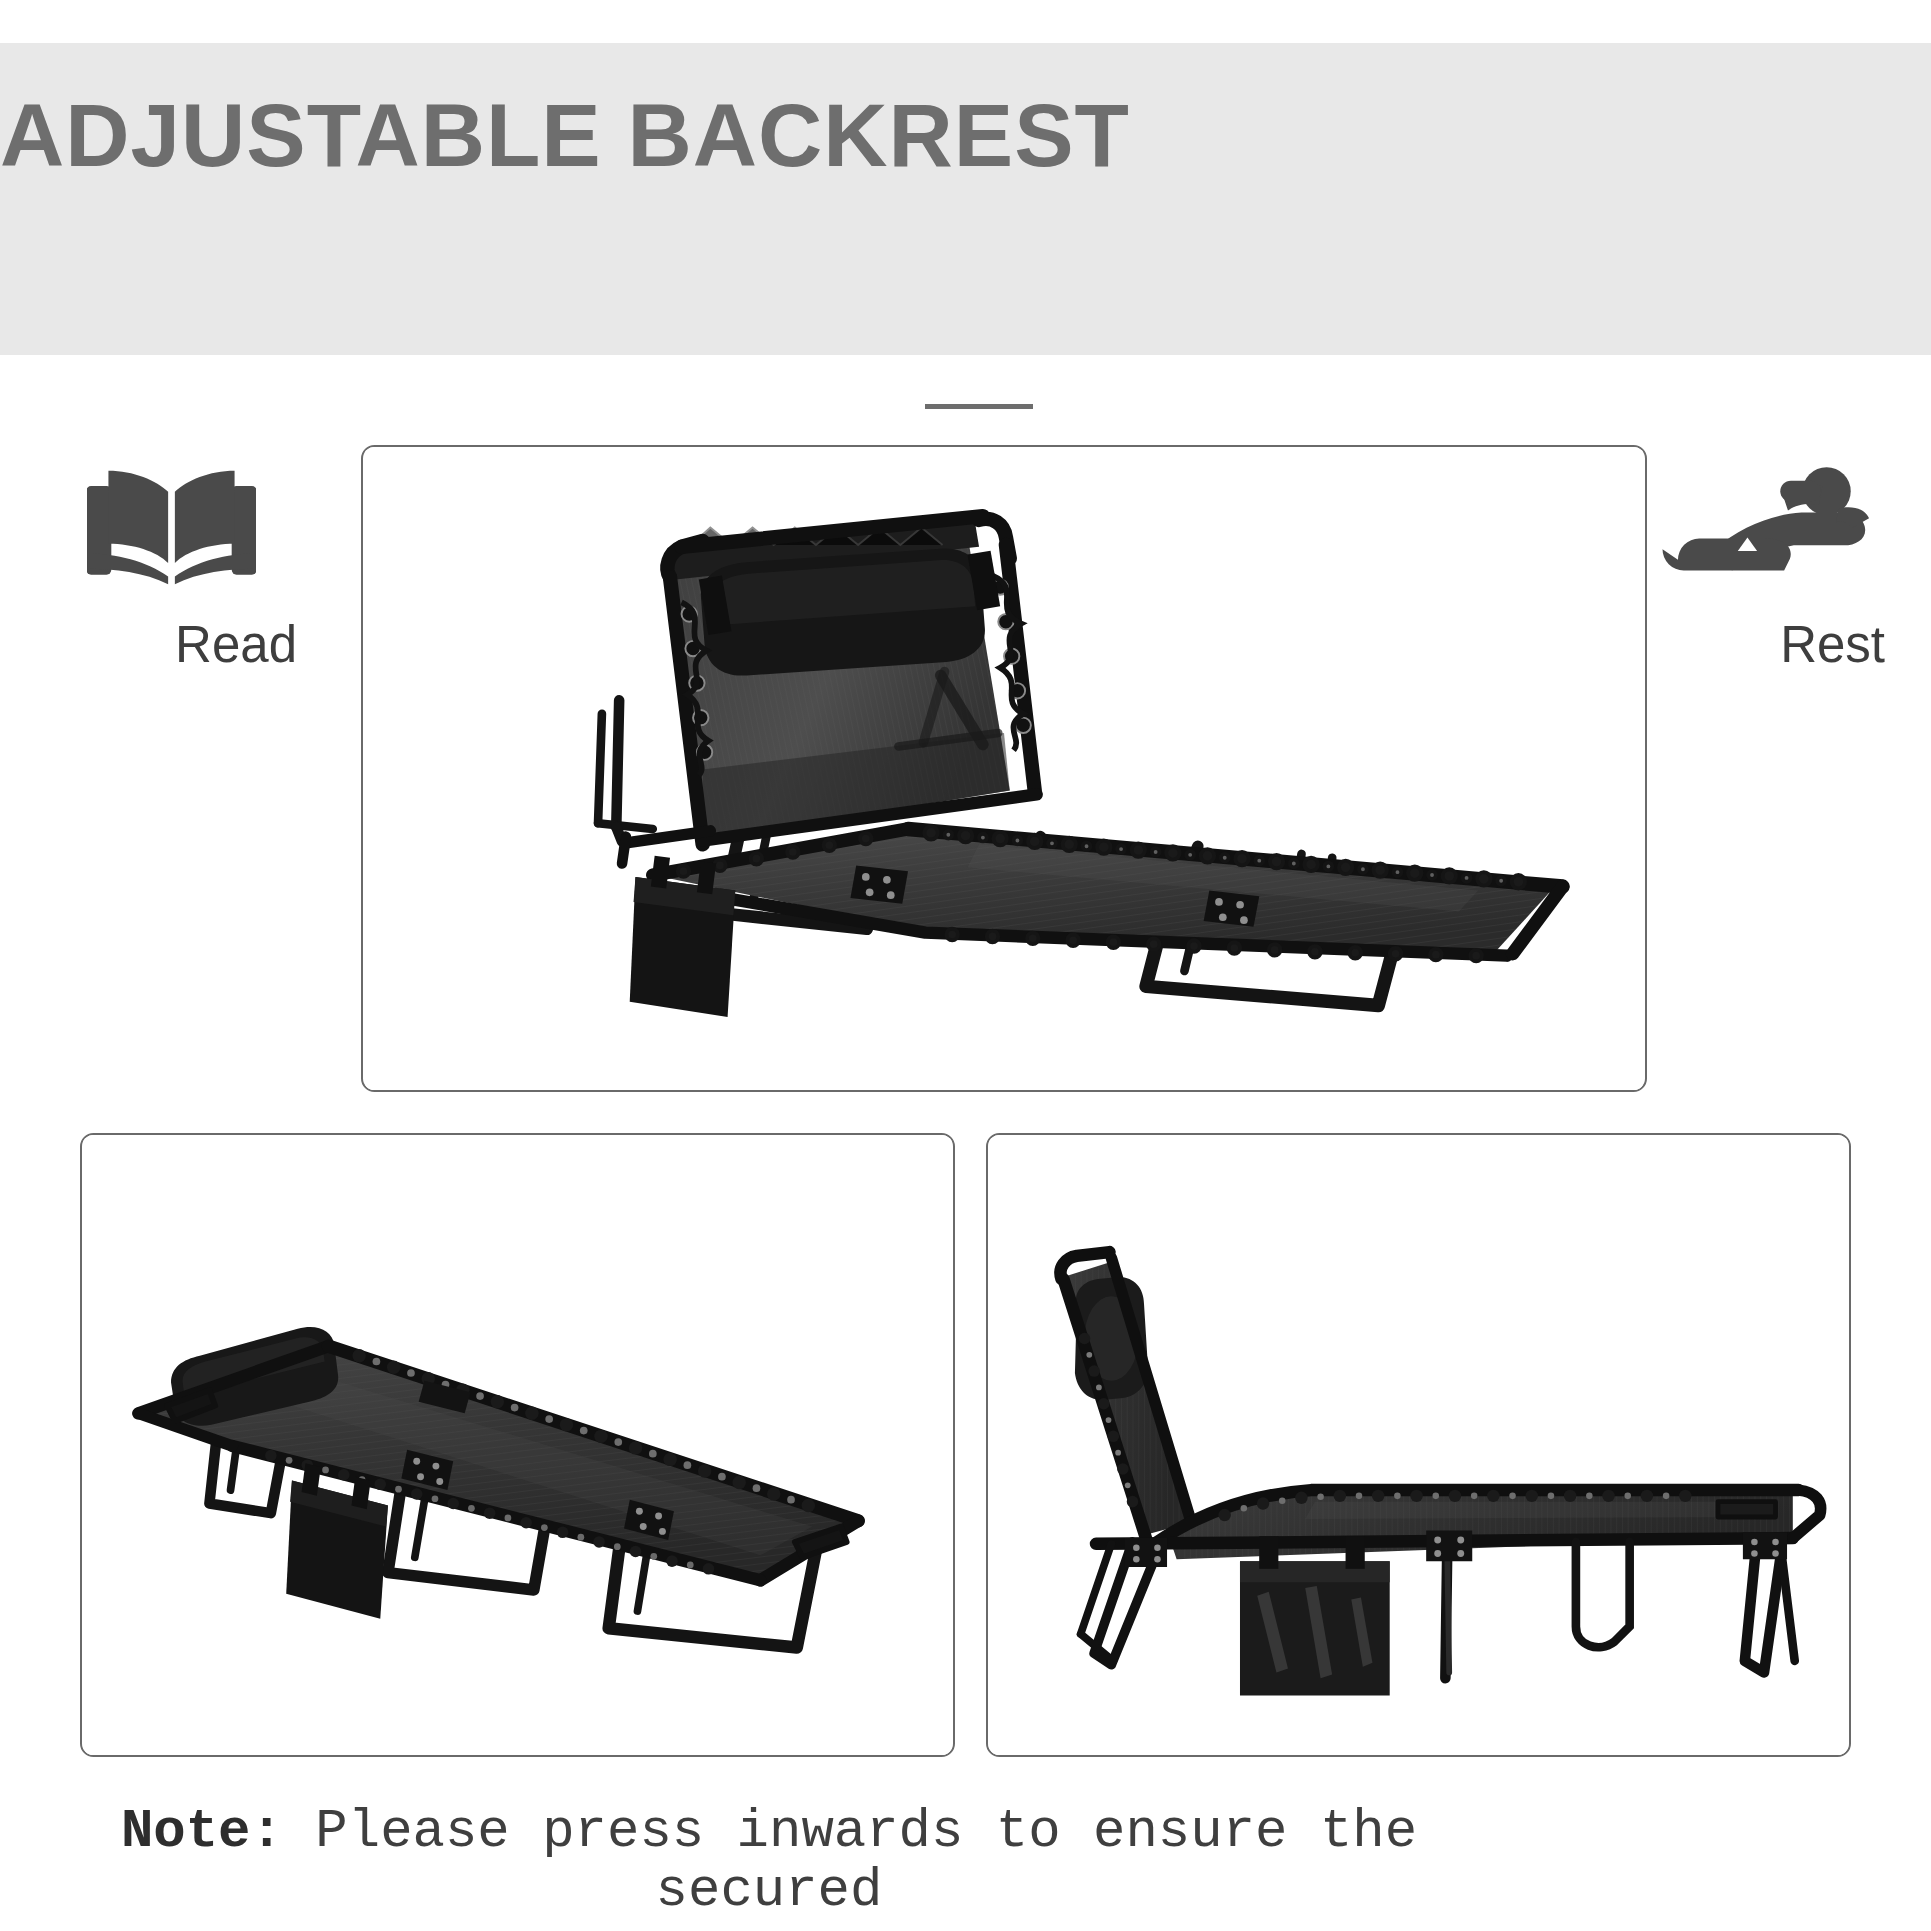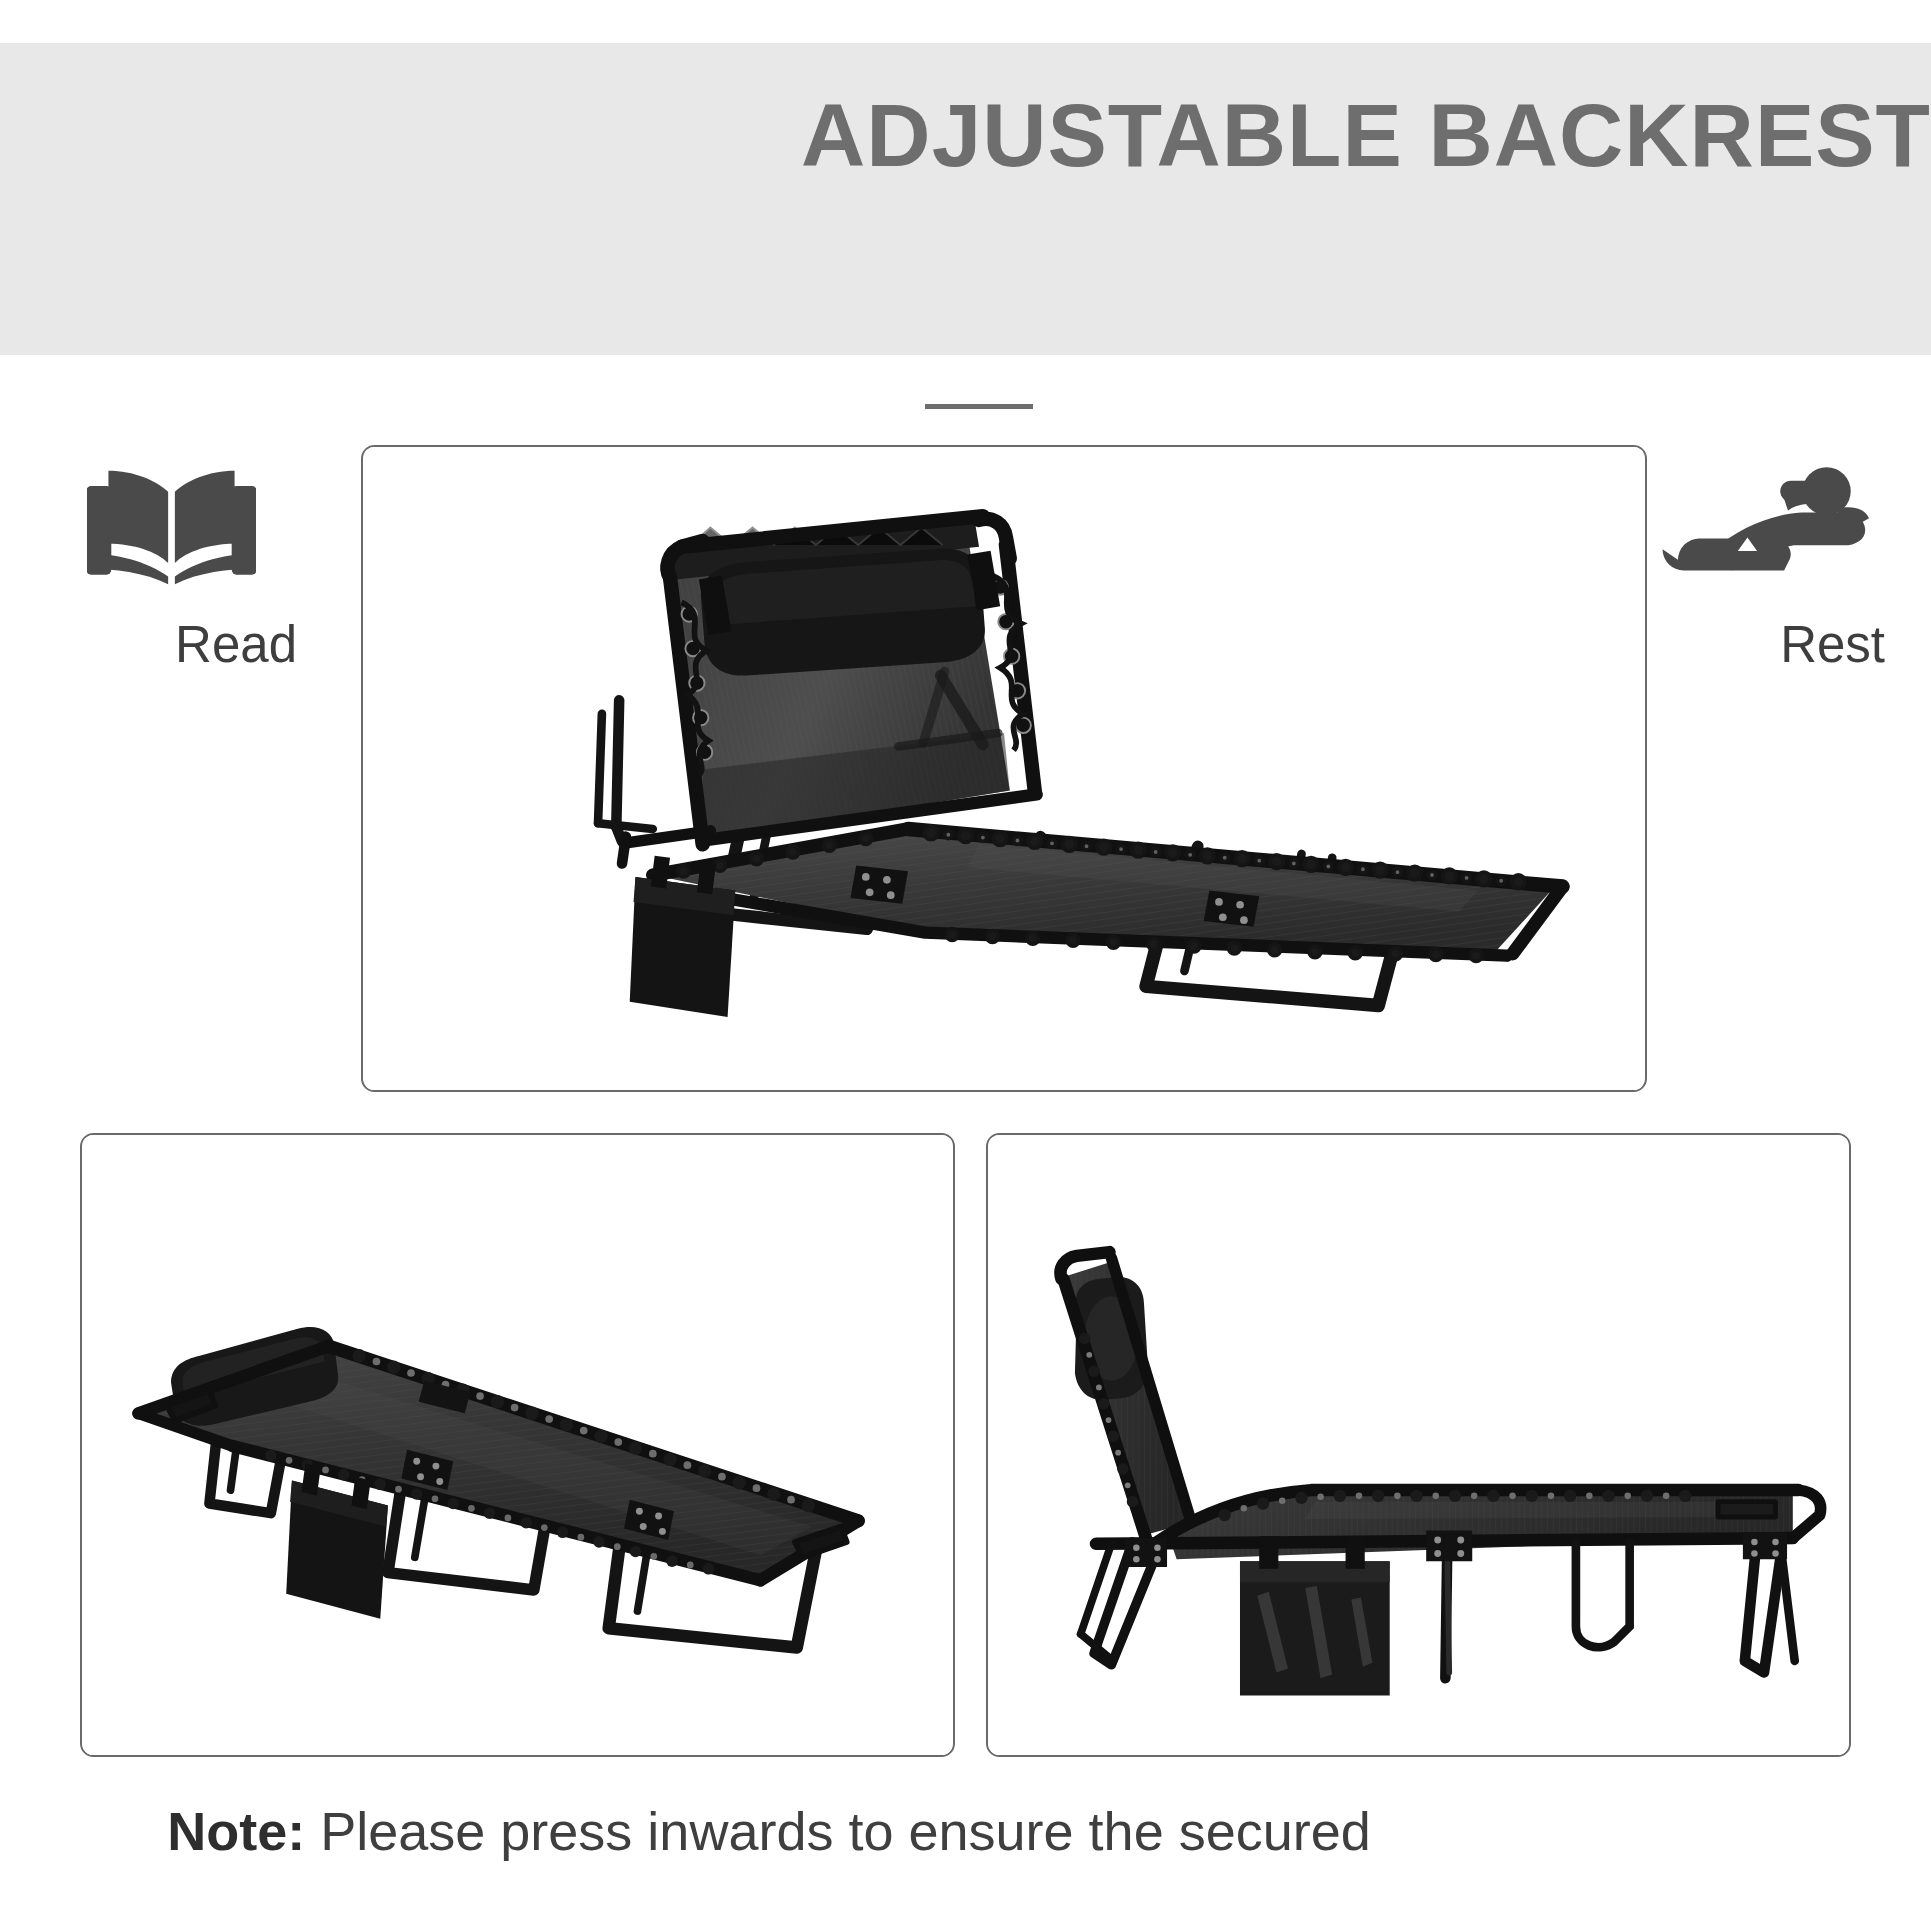--- a/index.html
+++ b/index.html
@@ -16,21 +16,21 @@
   }
 
   
   #header-band {
     position: absolute;
     left: 0;
     top: 43px;
     width: 1931px;
     height: 312px;
     background: #e8e8e8;
-    text-align: right;
+    text-align: left;
     box-sizing: border-box;
   }
   #page-title {
     margin: 0;
     padding-top: 46px;
     font-size: 89px;
     font-weight: bold;
     letter-spacing: 1px;
     color: #6e6e6e;
     line-height: 1.05;
@@ -106,21 +106,21 @@
   
   #footer-note {
     position: absolute;
     left: 0;
     top: 1802px;
     width: 1538px;
     text-align: center;
     font-size: 54px;
     color: #3f3f3f;
     line-height: 1.1;
-    font-family: Liberation Sans, sans-serif;
+    font-family: Liberation Mono, monospace;
   }
   #footer-note-label {
     font-weight: bold;
     color: #2e2e2e;
   }
 </style>
 </head>
 <body>
 
 <div id="header-band">

